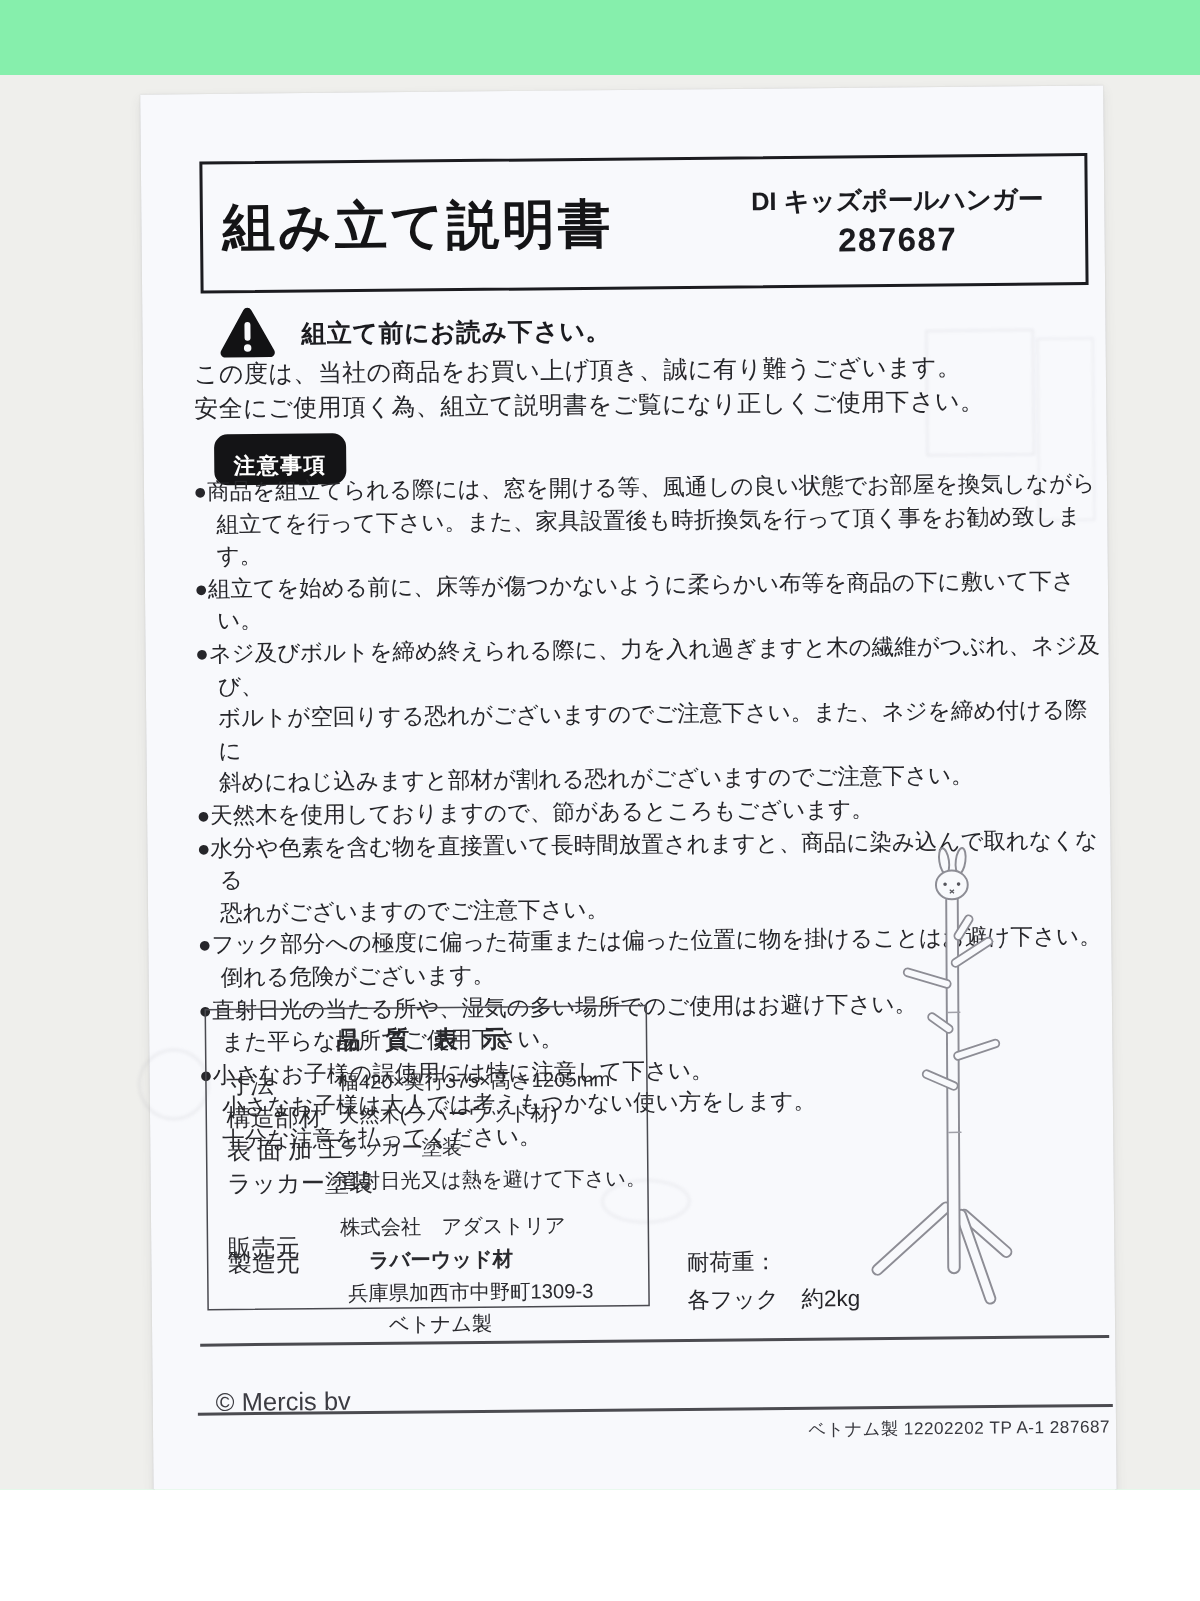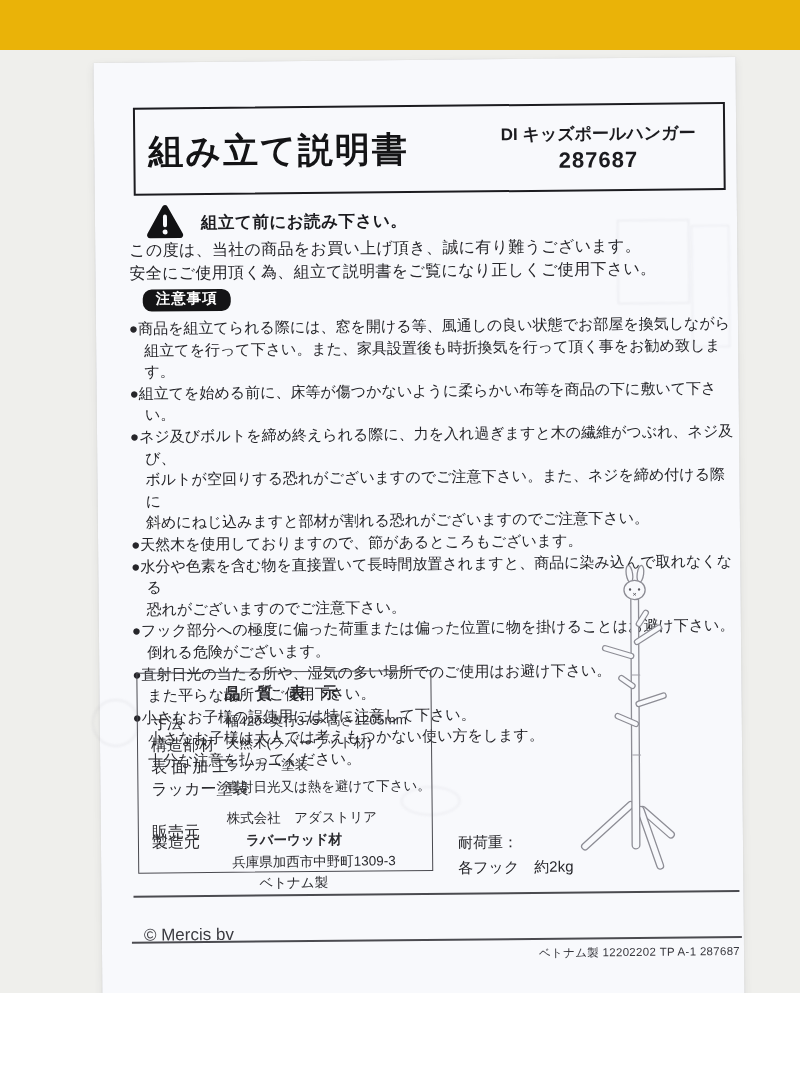--- a/index.html
+++ b/index.html
@@ -1,18 +1,18 @@
 <!DOCTYPE html>
 <html><head>
 <meta charset="utf-8">
 <style>
   html,body{margin:0;padding:0;background:#ffffff;}
   .stage{
     position:relative;width:800px;height:993px;margin:0 auto;overflow:hidden;
-    background:#eab308;font-family:"Liberation Sans","DejaVu Sans",sans-serif;
+    background:#86efac;font-family:"Liberation Sans","DejaVu Sans",sans-serif;
     color:#222226;
   }
   .photo{
     position:absolute;left:0;top:50px;width:800px;height:958px;
     background:#efefec;
   }
   .paper{
     position:absolute;left:98px;top:10px;width:642px;height:946px;
     background:#f8f9fc;
     transform:rotate(-0.55deg);
@@ -44,21 +44,21 @@
   .warn-heading{left:106px;top:150px;font-size:16.5px;font-weight:700;color:#1b1b1f;letter-spacing:0.5px;}
   .intro{
     left:34px;top:176px;width:600px;
     font-size:16px;line-height:23px;color:#26262a;letter-spacing:0.3px;
     white-space:pre-line;
   }
   .notice-badge{
     left:47px;top:227px;
     background:#141416;color:#ffffff;
     font-size:14.5px;font-weight:700;letter-spacing:1px;
-    padding:0 13px 3px;border-radius:9px;
+    padding:12px 13px 3px;border-radius:9px;
   }
   .bullets{
     left:33px;top:255px;width:608px;
     font-size:15px;line-height:21.6px;color:#26262a;
   }
   .bullet{
     white-space:pre-line;
     padding-left:1em;text-indent:-1em;
     margin:0;
   }

